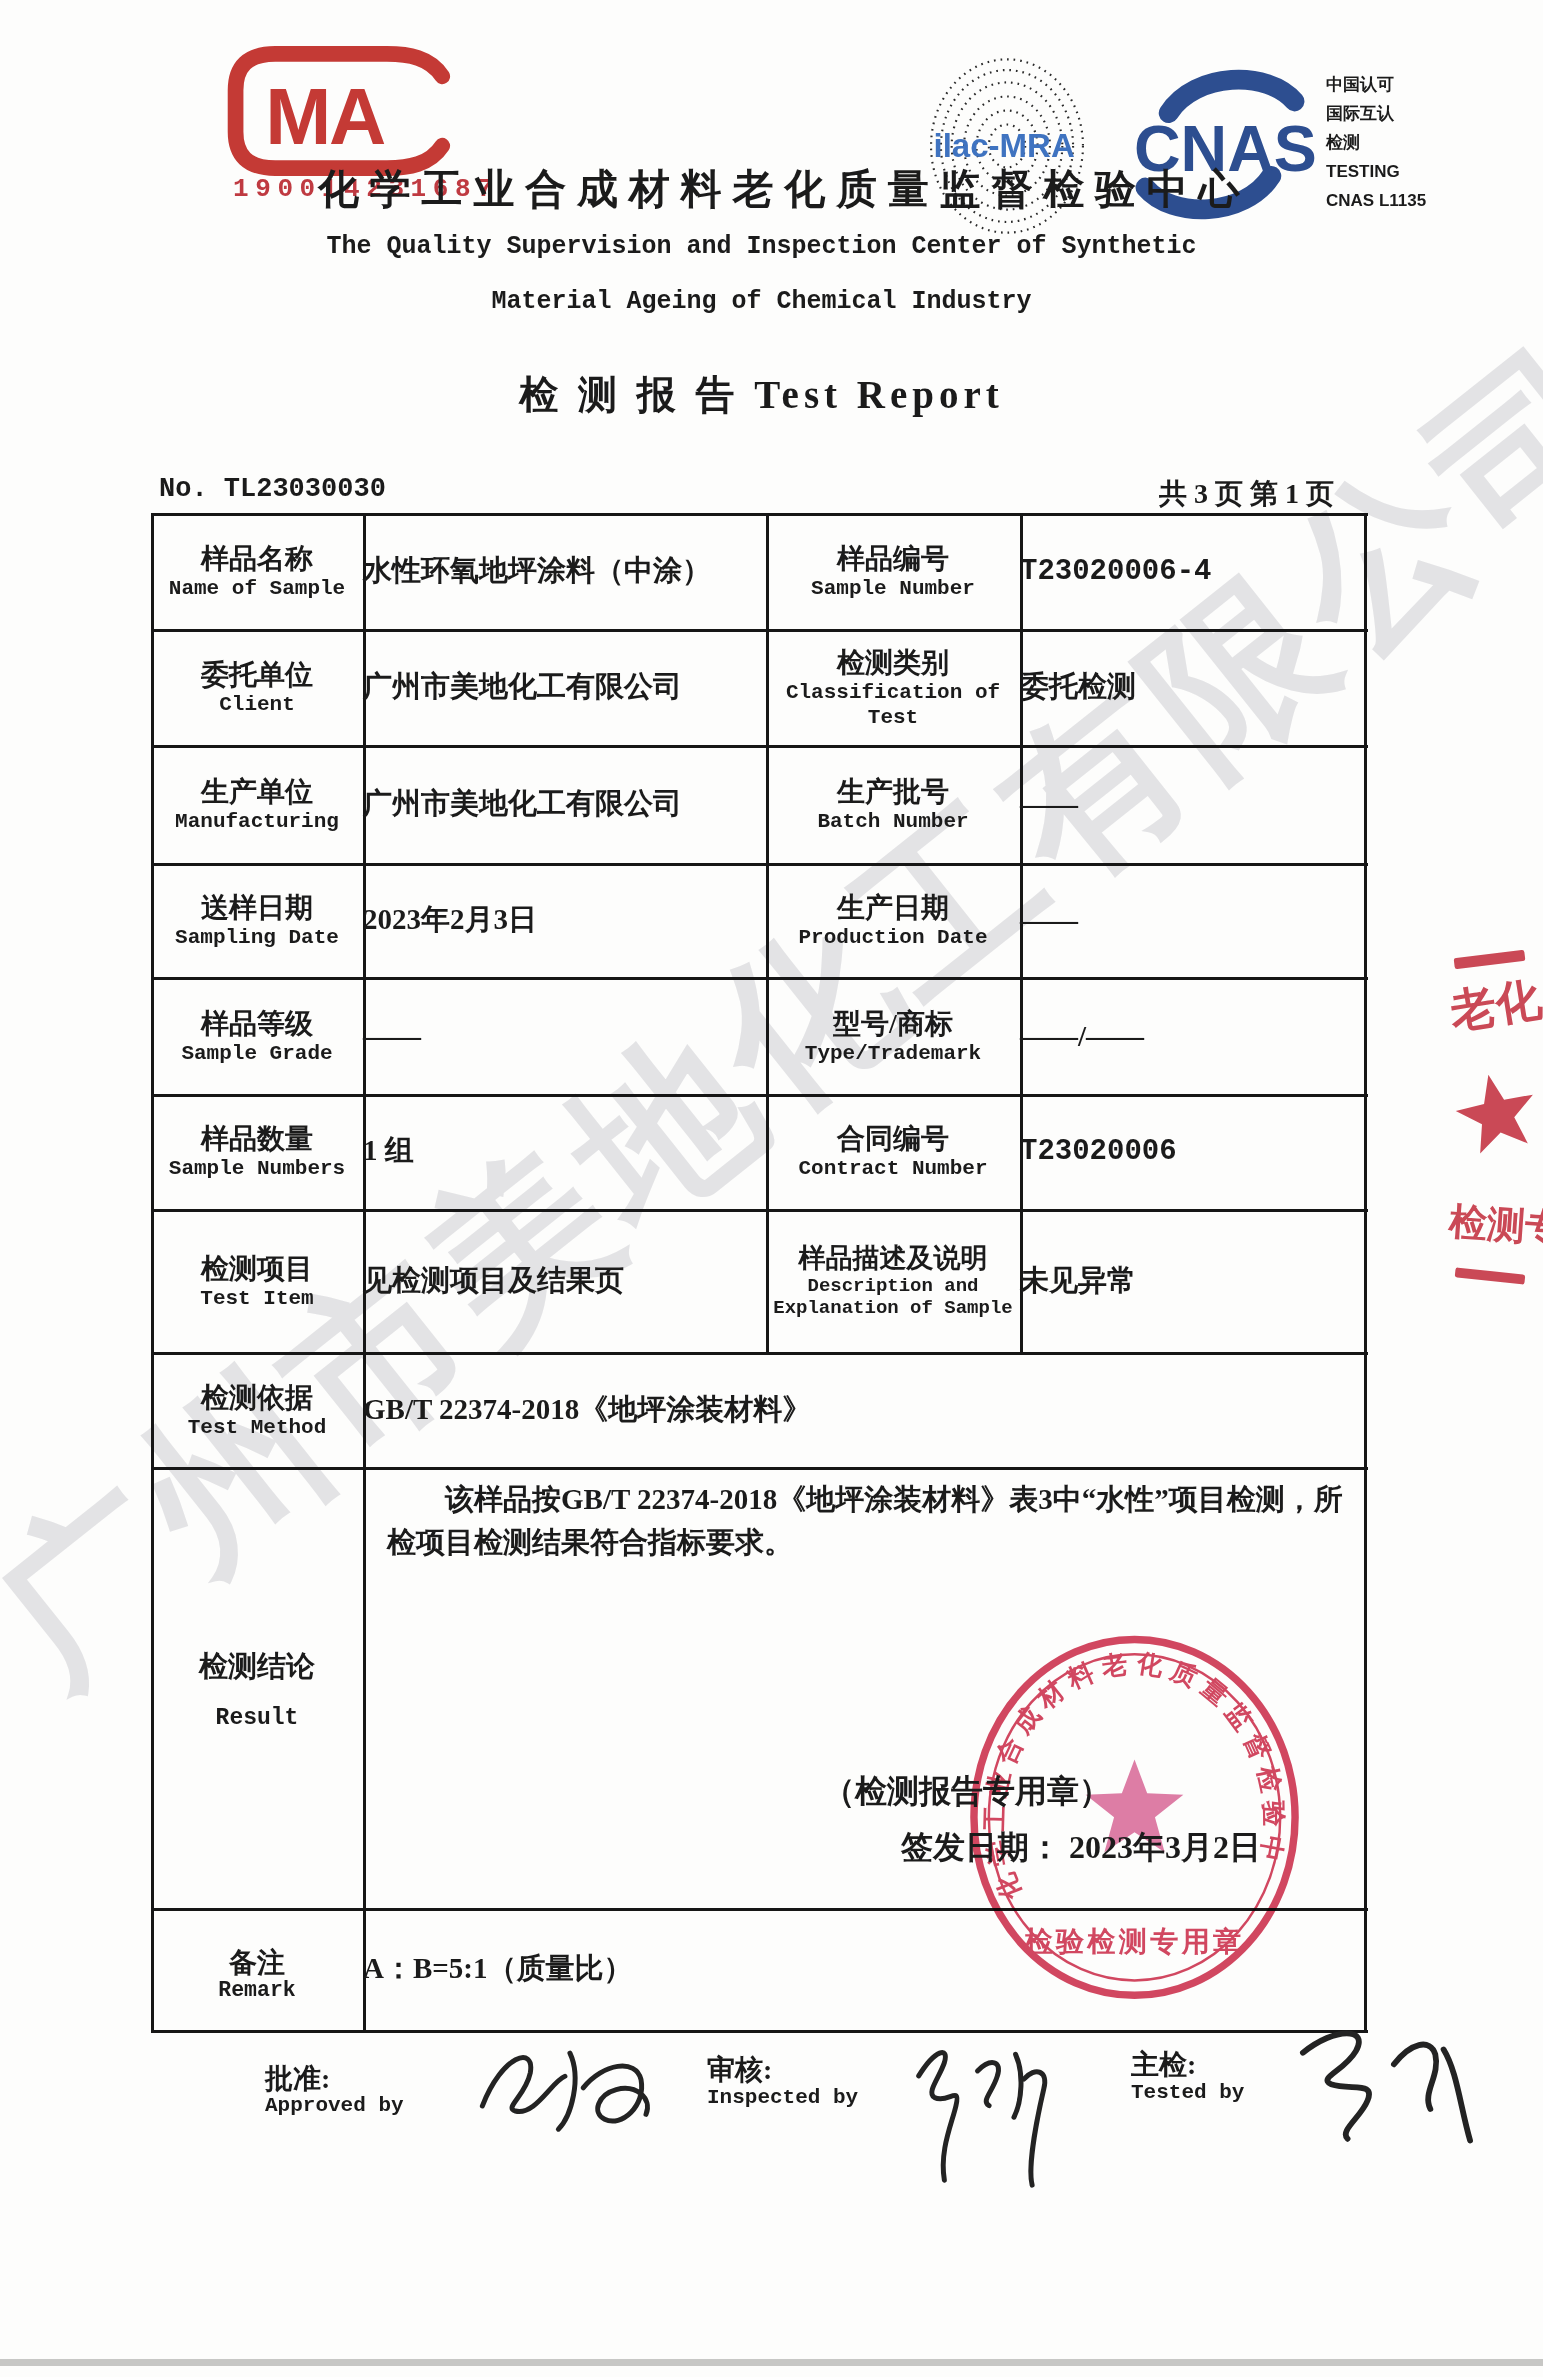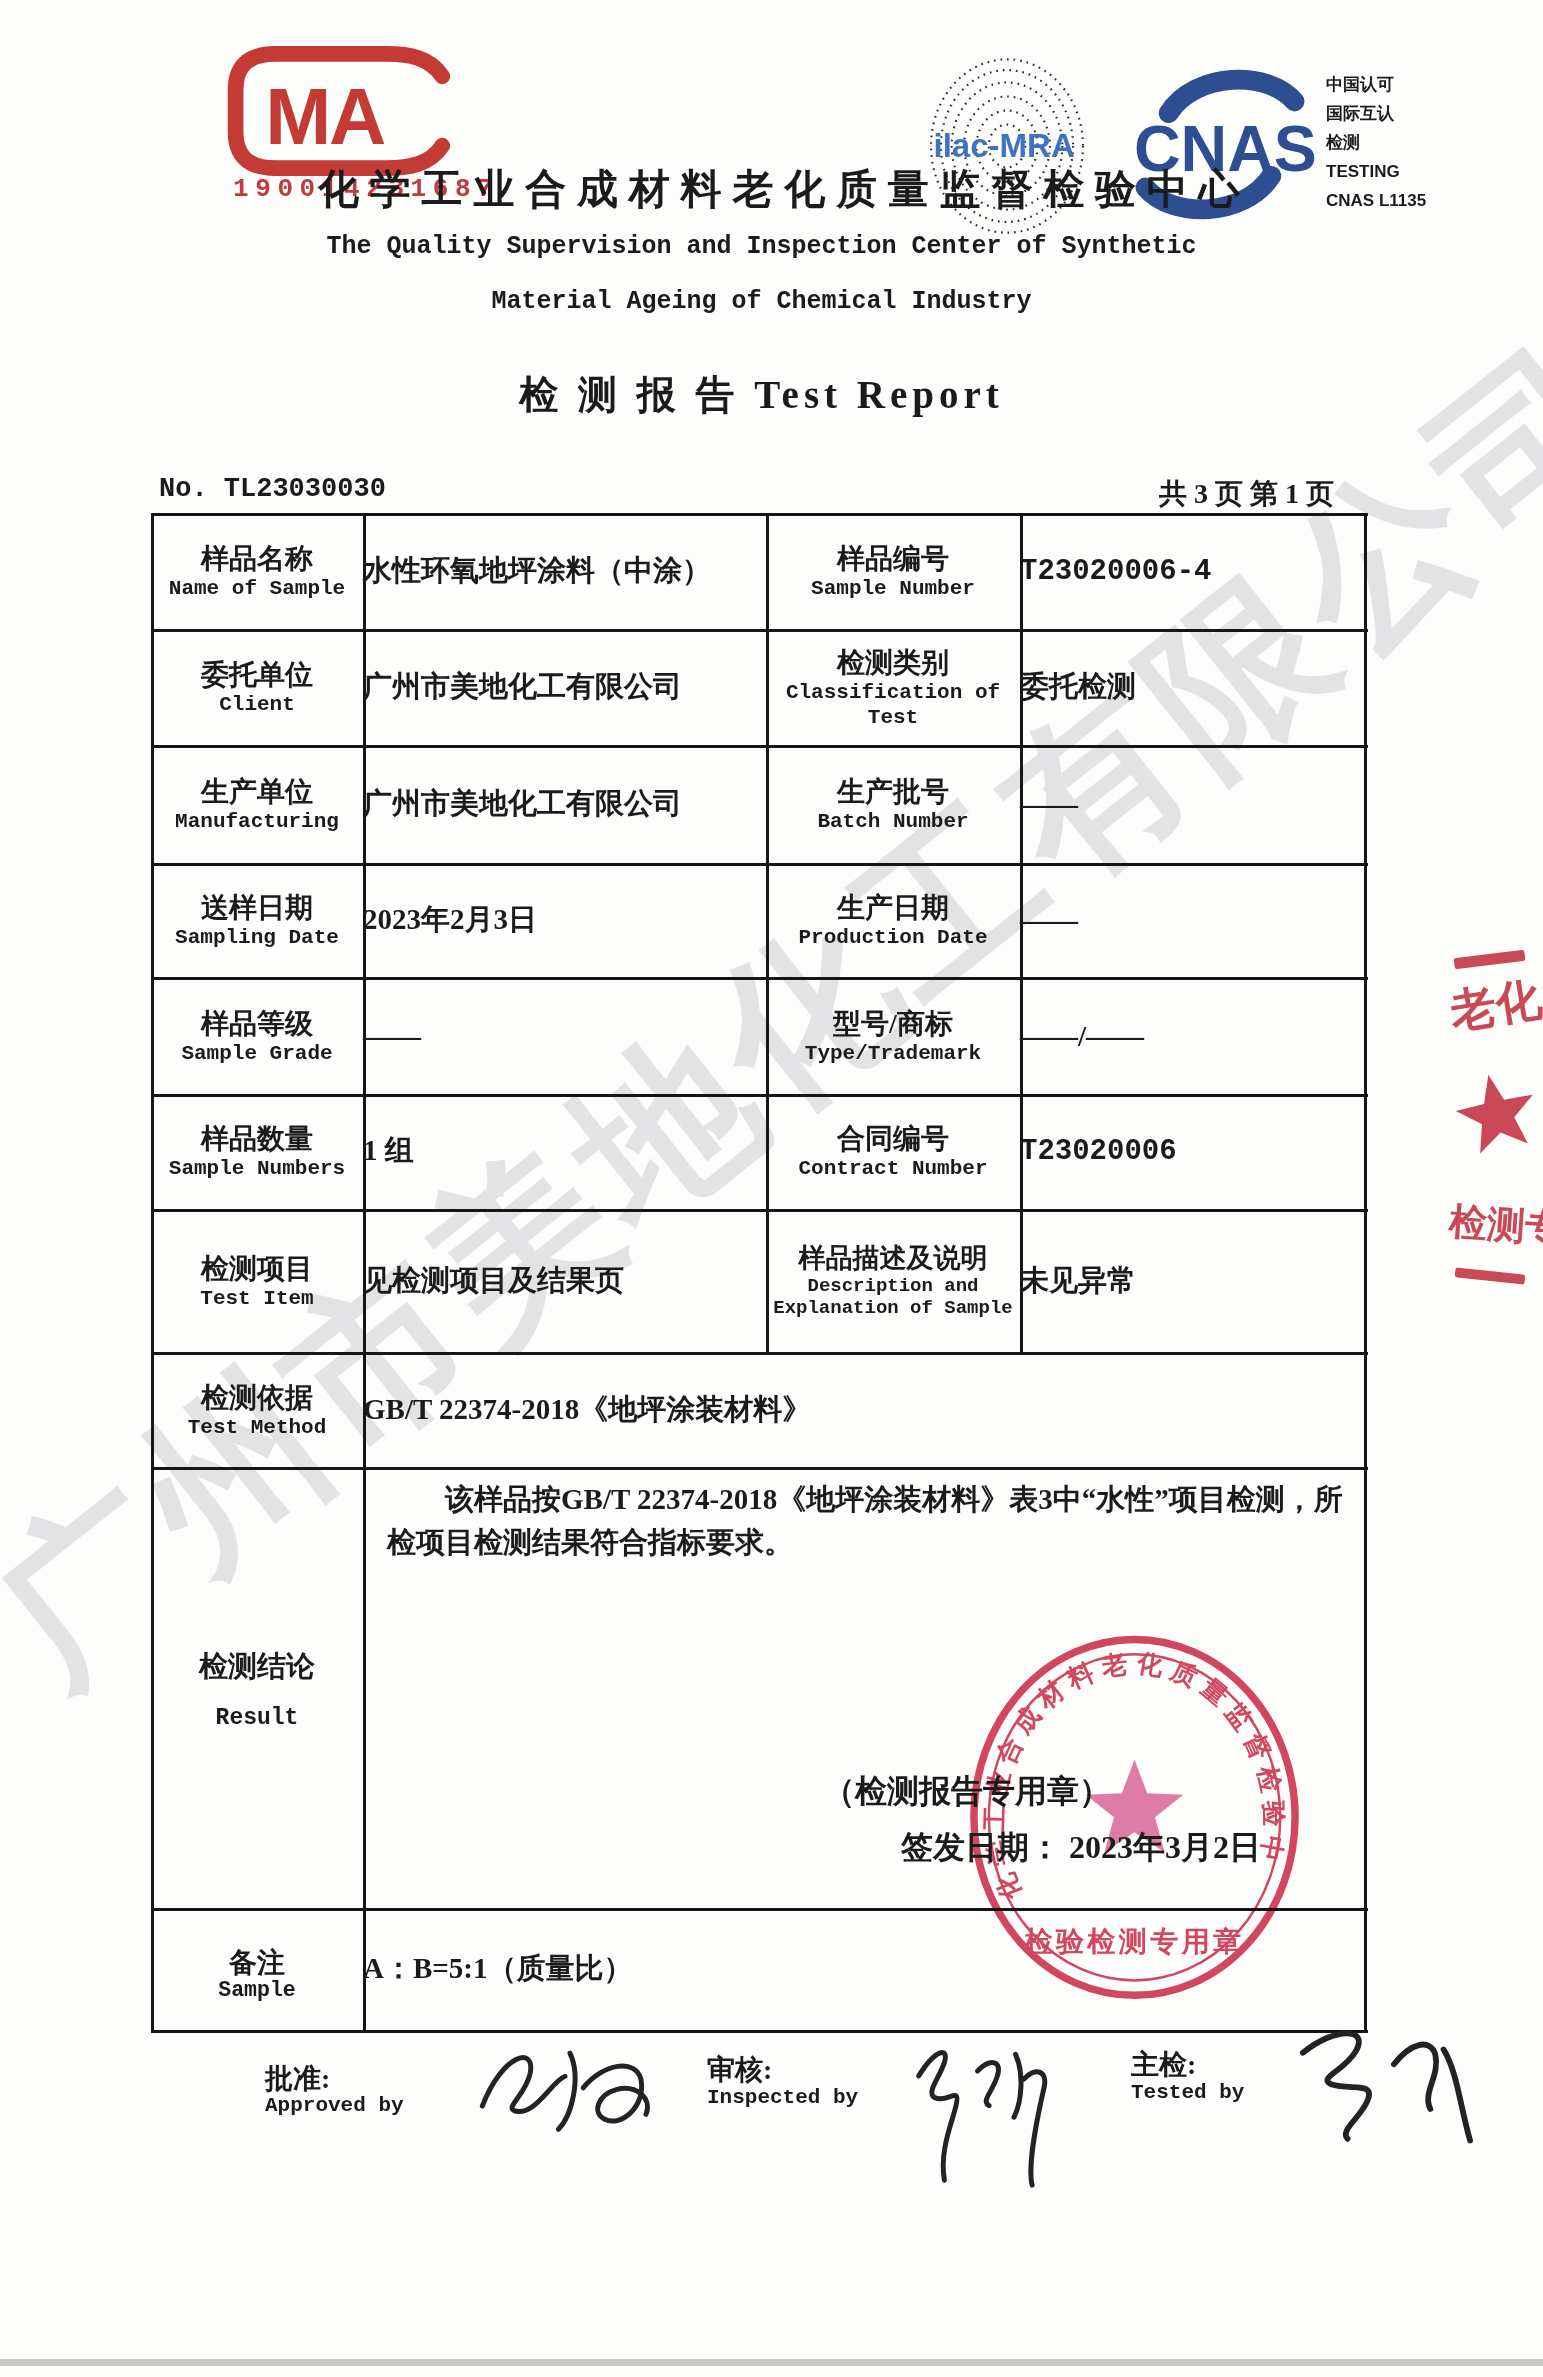--- a/index.html
+++ b/index.html
@@ -217,21 +217,21 @@
     <div class="bar" style="left:6.6px;top:11.6px;width:71px;height:10.8px;transform:rotate(-7deg);"></div>
     <div class="t" style="left:3.3px;top:33px;font-size:46px;transform:rotate(-9deg);">老化</div>
     <svg style="position:absolute;left:6.6px;top:124px;" width="86" height="99" viewBox="-60 -62 120 124">
       <polygon points="0,-58 14.3,-19.6 55,-18 23,7.5 34,47 0,24.3 -34,47 -23,7.5 -55,-18 -14.3,-19.6" fill="#c5303f" transform="rotate(-12)"></polygon>
     </svg>
     <div class="t" style="left:1.7px;top:258px;font-size:38px;transform:rotate(4deg);">检测专</div>
     <div class="bar" style="left:8.3px;top:329px;width:70px;height:10px;transform:rotate(6deg);"></div>
   </div>
 
   <div class="abs" style="left:151px;top:1944px;width:212px;text-align:center;font-size:28px;font-weight:700;z-index:2;">备注</div>
-  <div class="abs" style="left:151px;top:1978px;width:212px;text-align:center;font-size:21.5px;font-weight:700;z-index:2;font-family:'Liberation Mono','DejaVu Sans Mono',monospace;">Sample</div>
+  <div class="abs" style="left:151px;top:1978px;width:212px;text-align:center;font-size:21.5px;font-weight:700;z-index:2;font-family:'Liberation Mono','DejaVu Sans Mono',monospace;">Remark</div>
   <div class="vcell val" style="left:363px;top:1908px;width:1002px;height:122px;">A：B=5:1（质量比）</div>
 
   <div class="abs f-cn" style="left:265px;top:2060px;">批准:</div>
   <div class="abs f-en" style="left:265px;top:2094px;">Approved by</div>
   <svg class="sig" style="left:459px;top:2030px;" width="207" height="124" viewBox="0 0 250 150">
     <g fill="none" stroke="#232323" stroke-width="6" stroke-linecap="round">
       <path d="M28,92 C52,30 92,18 86,52 C80,80 54,94 68,98 C92,104 112,62 128,56"></path>
       <path d="M134,28 C148,58 136,104 120,120"></path>
       <path d="M150,70 C174,40 214,34 220,60 C226,92 196,118 176,108 C160,100 168,78 190,72 C214,66 234,82 226,102"></path>
     </g>

